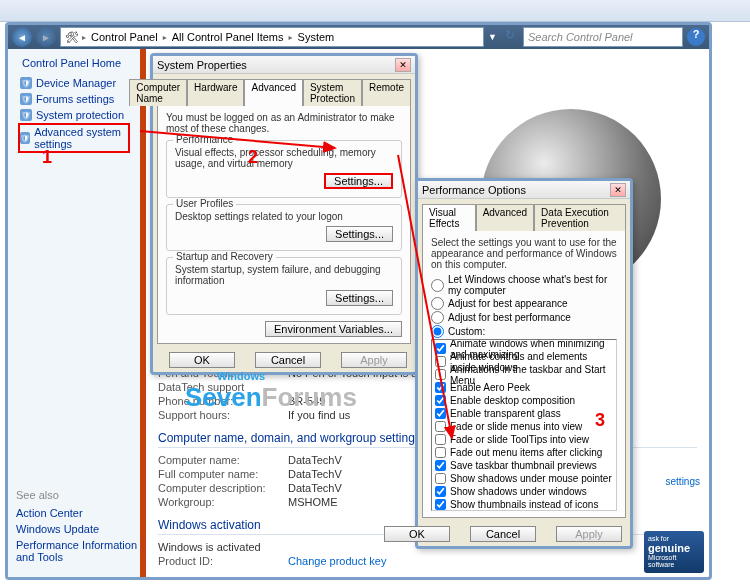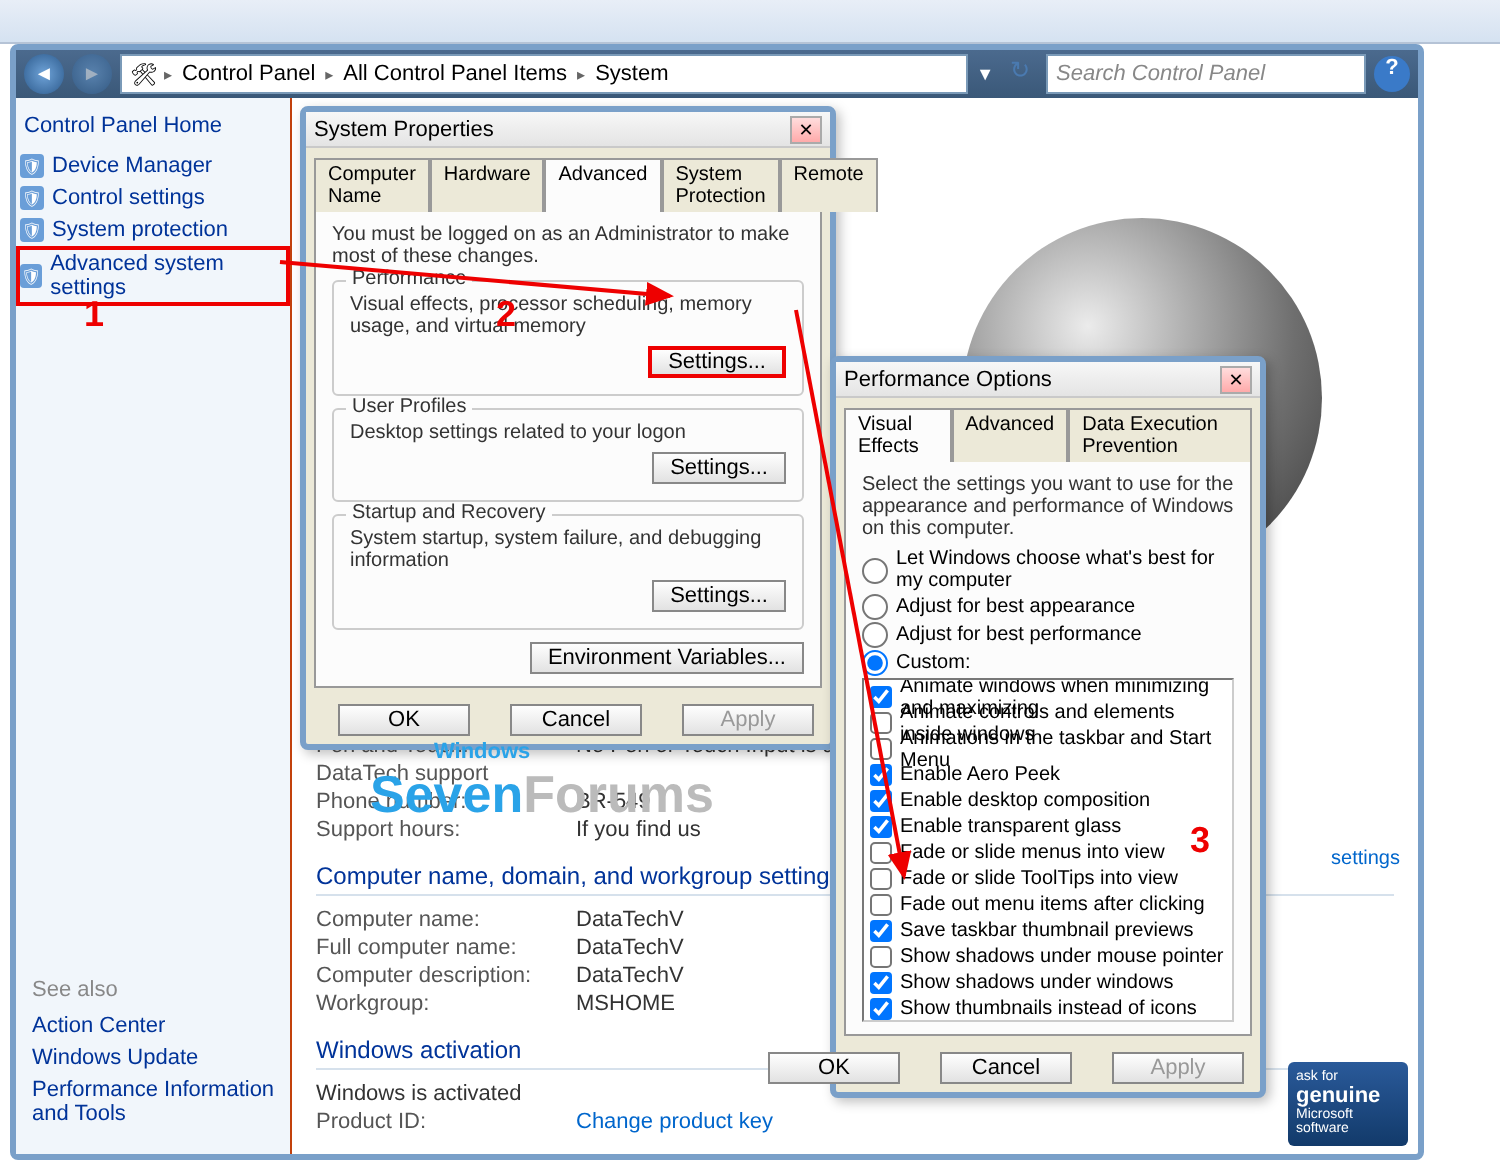--- a/index.html
+++ b/index.html
@@ -12,21 +12,21 @@
 .explorer { position: absolute; left: 5px; top: 22px; right: 38px; bottom: 5px; border: 3px solid #7aa0c9; border-radius: 4px; background: #fff; }
 .exp-toolbar { height: 24px; background: linear-gradient(#4b6a8e,#3a5878); display: flex; align-items: center; padding: 0 4px; gap: 4px; color: #fff; }
 .nav-btn { width: 20px; height: 20px; border-radius: 50%; background: radial-gradient(#6fa3d8,#2c5a8c); display: flex; align-items: center; justify-content: center; color: #fff; font-size: 10px; }
 .breadcrumb { flex: 1; height: 20px; background: #fff; border: 1px solid #7a9ab8; display: flex; align-items: center; padding: 0 4px; color: #000; gap: 3px; }
 .breadcrumb .sep { color: #666; font-size: 8px; }
 .crumb { padding: 0 2px; }
 .search-box { width: 160px; height: 20px; background: #fff; border: 1px solid #7a9ab8; color: #888; padding: 0 4px; display: flex; align-items: center; font-style: italic; }
 .refresh { width: 18px; height: 18px; color: #4a7ab0; font-size: 12px; text-align: center; }
 
 .exp-body { display: flex; height: calc(100% - 24px); }
-.sidebar { width: 138px; background: #f1f6fb; border-right: 1px solid #c2410c; padding: 8px 0; }
+.sidebar { width: 138px; background: #f1f6fb; border-right: 6px solid #c2410c; padding: 8px 10px; }
 .sidebar-head { color: #003399; font-weight: 400; margin-bottom: 6px; padding-left: 4px; }
 .side-link { display: flex; align-items: center; gap: 4px; padding: 2px 2px; color: #003399; cursor: pointer; }
 .side-link .ico { width: 12px; height: 12px; background: #6a9ed8; border-radius: 2px; font-size: 8px; display: flex; align-items: center; justify-content: center; color: #fff; }
 .side-link.hl { border: 2px solid #e00; padding: 1px 0; }
 .see-also { position: absolute; bottom: 12px; left: 8px; width: 128px; }
 .see-also .hdr { color: #888; margin-bottom: 4px; }
 .see-also .lnk { color: #003399; padding: 2px 0; cursor: pointer; }
 
 .content { flex: 1; padding: 8px 12px; overflow: hidden; position: relative; }
 .sys-row { display: flex; margin: 2px 0; }
@@ -40,42 +40,42 @@
 .forums-logo { position: absolute; left: 185px; top: 370px; font-size: 26px; font-weight: 700; }
 .forums-logo .s { color: #2aa3e8; }
 .forums-logo .g { color: #bbb; }
 .genuine { position: absolute; right: 46px; bottom: 12px; width: 60px; height: 42px; background: linear-gradient(#2a5a9a,#123a6a); color: #fff; font-size: 7px; padding: 4px; border-radius: 3px; }
 
 
 .dialog { position: absolute; border: 3px solid #7aa0c9; border-radius: 4px; background: #ece9d8; box-shadow: 2px 2px 6px rgba(0,0,0,.25); }
 .titlebar { height: 18px; background: linear-gradient(#f7f7f7,#e4e4e4); display: flex; align-items: center; padding: 0 4px; font-size: 11px; border-bottom: 1px solid #c9c9c9; }
 .titlebar .ttl { flex: 1; }
 .close { width: 16px; height: 14px; border: 1px solid #aaa; background: linear-gradient(#fdd,#faa); font-size: 9px; text-align: center; line-height: 12px; cursor: pointer; }
-.tabs { display: flex; padding: 4px 4px 0; gap: 0; font-size: 10px; }
+.tabs { display: flex; padding: 4px 4px 0; gap: 0; font-size: 10px; justify-content: flex-end; }
 .tab { padding: 2px 6px; border: 1px solid #999; border-bottom: none; background: #ece9d8; cursor: pointer; position: relative; top: 1px; }
 .tab.active { background: #fcfcfc; z-index: 2; }
 .tab-body { border: 1px solid #999; background: #fcfcfc; margin: 0 4px 4px; padding: 6px 8px; }
 .group { border: 1px solid #ccc; border-radius: 3px; padding: 6px 8px 8px; margin: 6px 0; position: relative; }
 .group-title { position: absolute; top: -7px; left: 6px; background: #fcfcfc; padding: 0 3px; font-size: 10px; color: #333; }
 .dlg-btn { min-width: 66px; height: 16px; border: 1px solid #888; background: linear-gradient(#fefefe,#e2e2e2); font-size: 11px; cursor: pointer; padding: 0 8px; }
 .dlg-btn[disabled] { color: #999; }
 .btn-row { display: flex; justify-content: flex-end; gap: 20px; padding: 4px 8px; }
 .desc { font-size: 10px; color: #333; margin-bottom: 4px; }
 .right { text-align: right; }
 .chk-list { border: 1px inset #ccc; background: #fff; height: 172px; overflow: hidden; padding: 2px; }
 .chk { display: flex; align-items: center; gap: 4px; font-size: 10px; padding: 0 1px; height: 13px; }
 .chk input { margin: 0; width: 11px; height: 11px; }
 .radio-row { display: flex; align-items: center; gap: 4px; font-size: 10px; margin: 1px 0; }
 .radio-row input { margin: 0; }
 
 
 .ann-num { position: absolute; color: #e00; font-size: 18px; font-weight: 700; }
 .ann-arrow { position: absolute; pointer-events: none; }
 .hl-box { border: 2px solid #e00 !important; }
-.change-link { position: absolute; right: 50px; top: 424px; color: #0066cc; font-size: 10px; }
+.change-link { position: absolute; right: 50px; top: 476px; color: #0066cc; font-size: 10px; }
 </style>
 </head>
 <body>
 
 <div class="browser-top"></div>
 
 <div class="explorer">
   <div class="exp-toolbar">
     <div class="nav-btn">◄</div>
     <div class="nav-btn" style="opacity:.5">►</div>
@@ -95,21 +95,21 @@
   </div>
   <div class="exp-body">
     <div class="sidebar">
       <div class="sidebar-head">Control Panel Home</div>
       <div class="side-link">
           <span class="ico">🛡</span>
           <span>Device Manager</span>
         </div>
       <div class="side-link">
           <span class="ico">🛡</span>
-          <span>Control settings</span>
+          <span>Forums settings</span>
         </div>
       <div class="side-link">
           <span class="ico">🛡</span>
           <span>System protection</span>
         </div>
       <div class="side-link hl">
           <span class="ico">🛡</span>
           <span>Advanced system settings</span>
         </div>
       <div class="see-also">

